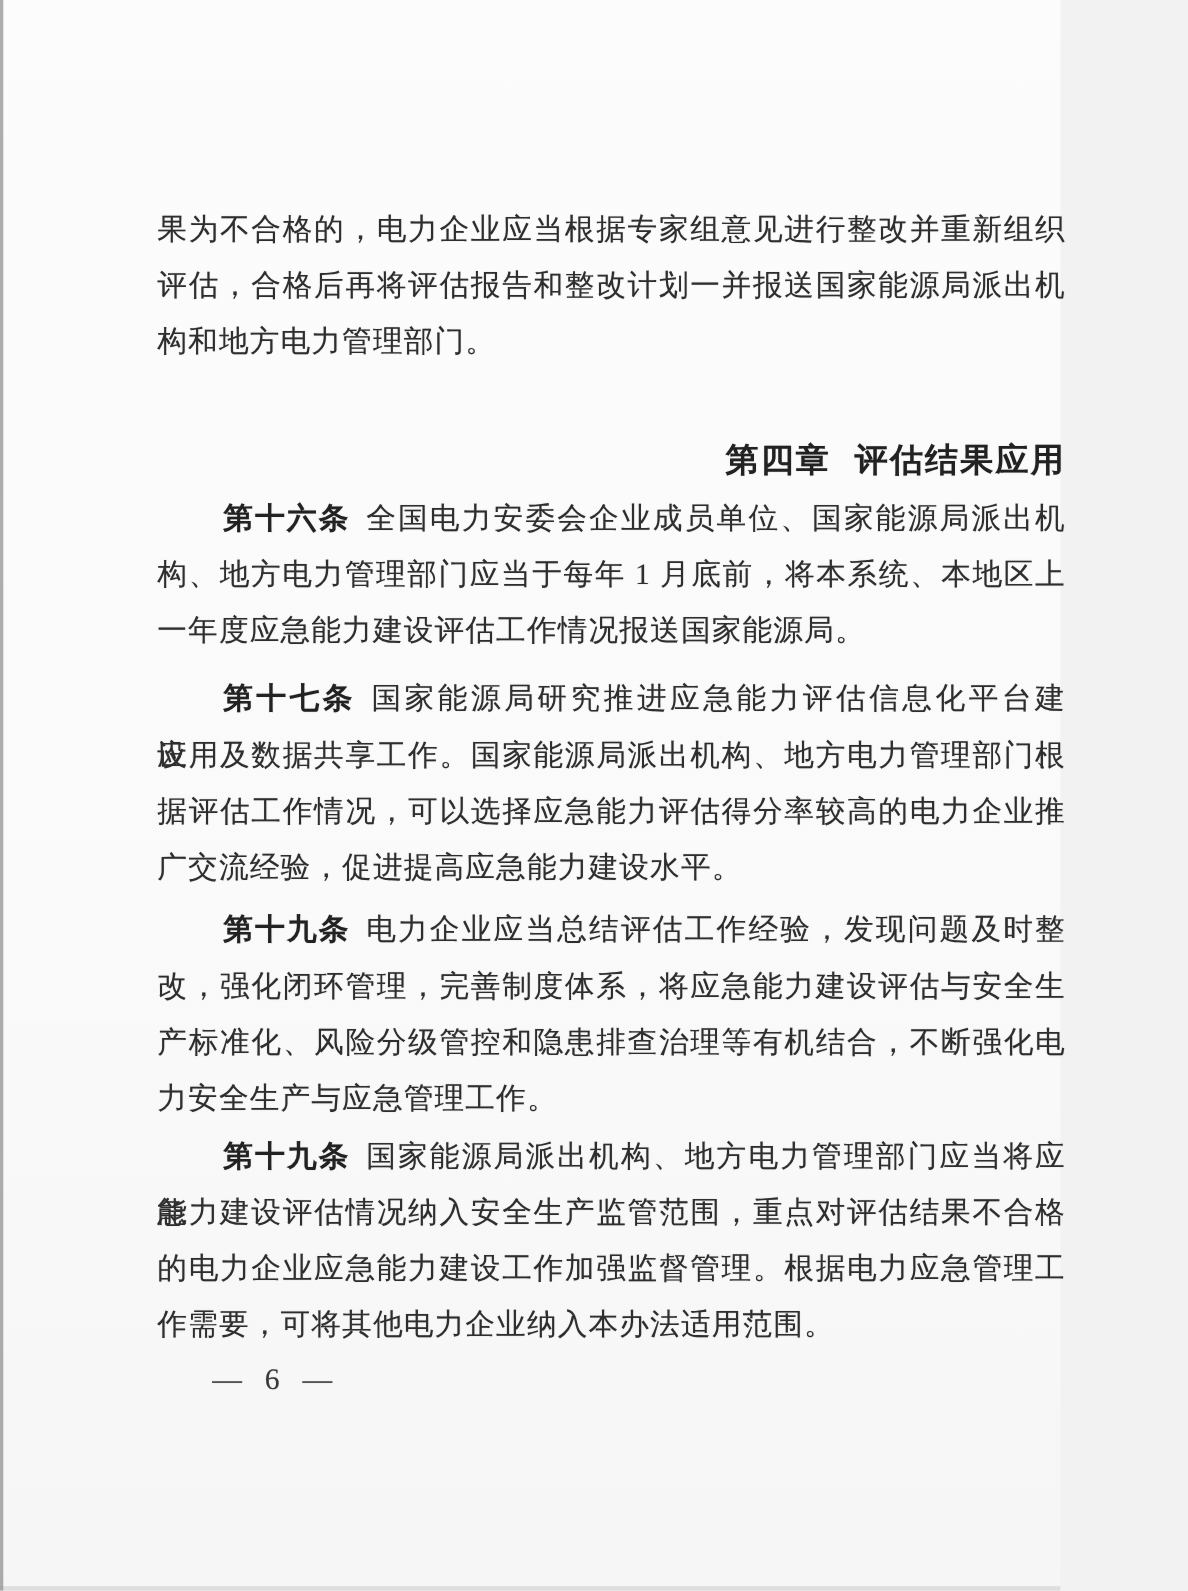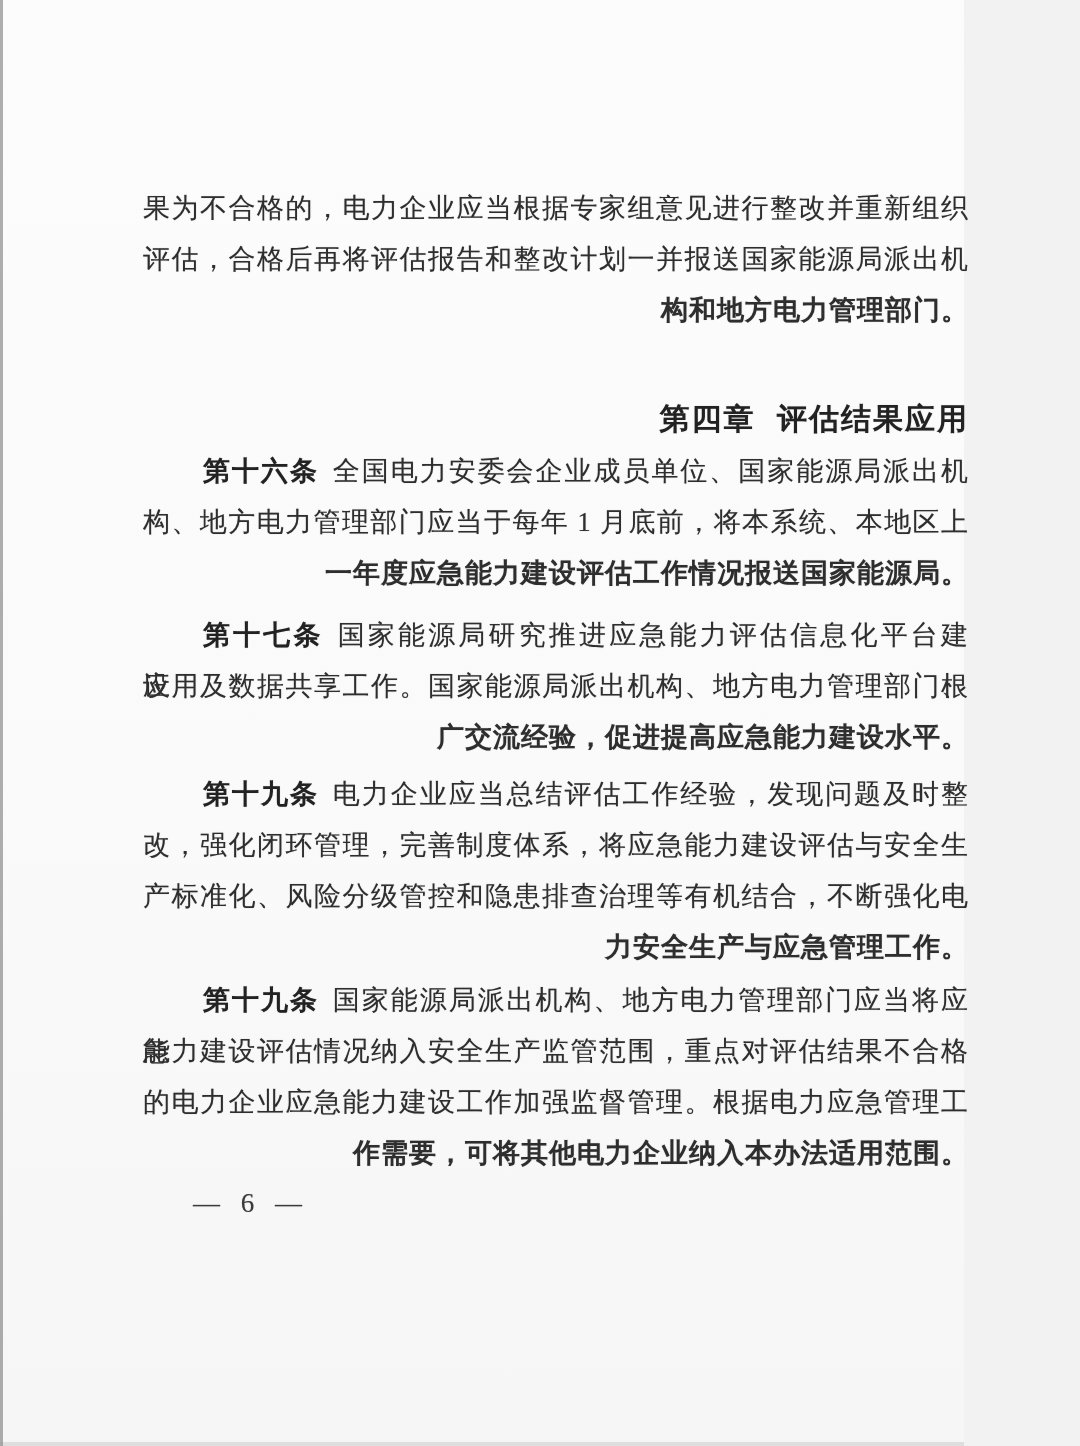--- a/index.html
+++ b/index.html
@@ -36,21 +36,21 @@
   }
   .para { margin: 0; }
   .line {
     height: 51px;
     line-height: 51px;
   }
   .j {                       
     text-align: justify;
     text-align-last: justify;
   }
-  .last { text-align: right; font-weight: bold; }   
+  .last { text-align: left; }   
   .first { text-indent: 60px; } 
   .num {
     font-weight: bold;
     color: #222;
     margin-right: 14px;
   }
   .chapter {
     height: 51px;
     line-height: 51px;
     margin: 0;
@@ -92,20 +92,21 @@
       </div>
       <div class="line j">构、地方电力管理部门应当于每年 1 月底前，将本系统、本地区上</div>
       <div class="line last">一年度应急能力建设评估工作情况报送国家能源局。</div>
     </div>
 
     <div class="para" style="margin-top:11px">
       <div class="line j first">
         <span class="num">第十七条</span><span>国家能源局研究推进应急能力评估信息化平台建设、</span>
       </div>
       <div class="line j">应用及数据共享工作。国家能源局派出机构、地方电力管理部门根</div>
+      <div class="line j">据评估工作情况，可以选择应急能力评估得分率较高的电力企业推</div>
       <div class="line last">广交流经验，促进提高应急能力建设水平。</div>
     </div>
 
     <div class="para" style="margin-top:6px">
       <div class="line j first">
         <span class="num">第十九条</span><span>电力企业应当总结评估工作经验，发现问题及时整</span>
       </div>
       <div class="line j">改，强化闭环管理，完善制度体系，将应急能力建设评估与安全生</div>
       <div class="line j">产标准化、风险分级管控和隐患排查治理等有机结合，不断强化电</div>
       <div class="line last">力安全生产与应急管理工作。</div>

